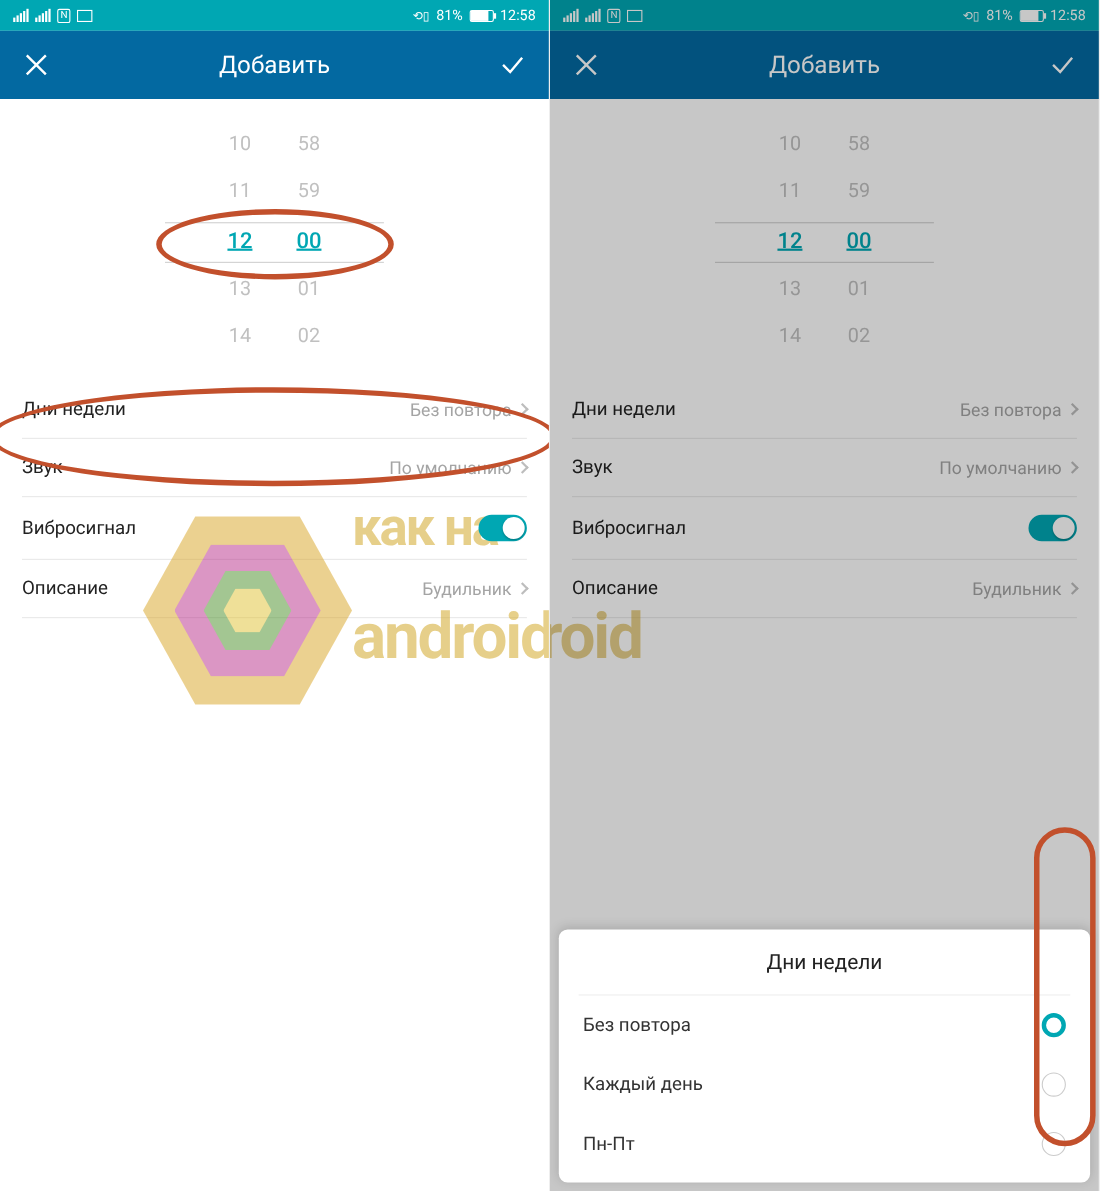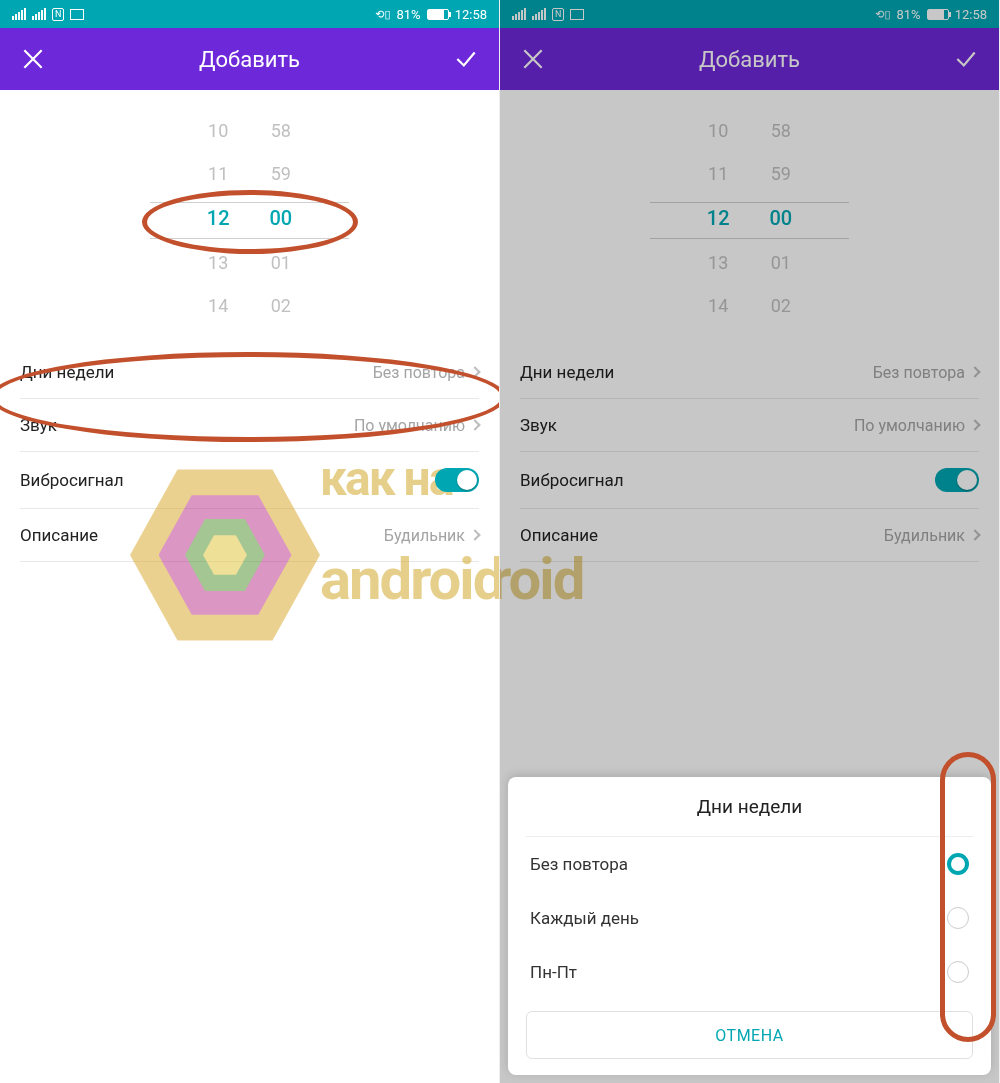--- a/index.html
+++ b/index.html
@@ -13,27 +13,27 @@
   .status-left, .status-right { display: flex; align-items: center; gap: 6px; }
   .sig-bars { display: flex; align-items: flex-end; gap: 1px; }
   .sig-bars span { width: 2px; background: #fff; display: inline-block; }
   .sig-bars span:nth-child(1){height:4px}.sig-bars span:nth-child(2){height:6px}.sig-bars span:nth-child(3){height:8px}.sig-bars span:nth-child(4){height:10px}.sig-bars span:nth-child(5){height:12px}
   .nfc-box { border:1px solid #fff; border-radius:2px; font-size:9px; padding:0 2px; line-height:11px; }
   .env-icon { border:1px solid #fff; width:14px; height:11px; position:relative; }
   .batt { width:22px; height:11px; border:1px solid #fff; border-radius:2px; position:relative; }
   .batt::after { content:''; position:absolute; right:-3px; top:2px; width:2px; height:5px; background:#fff; }
   .batt-fill { background:#fff; height:100%; width:81%; }
 
-  .title-bar { height: 62px; background: #6d28d9; color: #fff; display: flex; align-items: center; justify-content: center; padding: 0 20px; }
+  .title-bar { height: 62px; background: #0369a1; color: #fff; display: flex; align-items: center; justify-content: center; padding: 0 20px; }
   .title-bar .title { font-size: 22px; font-weight: 400; flex:1; text-align:center; }
   .x-icon, .check-icon { width: 26px; height: 26px; stroke: #fff; stroke-width: 2; fill: none; cursor:pointer; }
 
   .picker { padding: 30px 0 10px; display: flex; justify-content: center; gap: 40px; position: relative; }
   .picker-col { display: flex; flex-direction: column; align-items: center; gap: 22px; font-size: 18px; color: #c0c0c0; }
-  .picker-col .sel { color: #00a7b3; font-weight: 500; font-size: 20px; }
+  .picker-col .sel { color: #00a7b3; font-weight: 500; font-size: 20px; text-decoration: underline; }
   .picker-line { position: absolute; height: 1px; background: #d0d0d0; left: 150px; right: 150px; }
   .picker-line.top { top: 112px; }
   .picker-line.bot { top: 148px; }
 
   .settings { margin-top: 20px; }
   .row { display: flex; align-items: center; justify-content: space-between; padding: 16px 20px; font-size: 17px; cursor:pointer; }
   .row-label { color: #222; }
   .row-right { display: flex; align-items: center; gap: 6px; color: #a4a4a4; font-size: 16px; }
   .chev { width: 8px; height: 8px; border-right: 2px solid #bdbdbd; border-bottom: 2px solid #bdbdbd; transform: rotate(-45deg); }
   .divider { height: 1px; background: #e8e8e8; margin: 0 20px; }
@@ -279,18 +279,17 @@
         <span class="radio checked"></span>
       </div>
       <div class="sheet-row">
         <span>Каждый день</span>
         <span class="radio"></span>
       </div>
       <div class="sheet-row">
         <span>Пн-Пт</span>
         <span class="radio"></span>
       </div>
-      <div class="sheet-btn">ОТМЕНА</div>
     </div>
     <div class="anno" style="left:440px;top:752px;width:56px;height:290px;border-radius:40px;"></div>
   </div>
 
 </div>
 
 </body></html>

